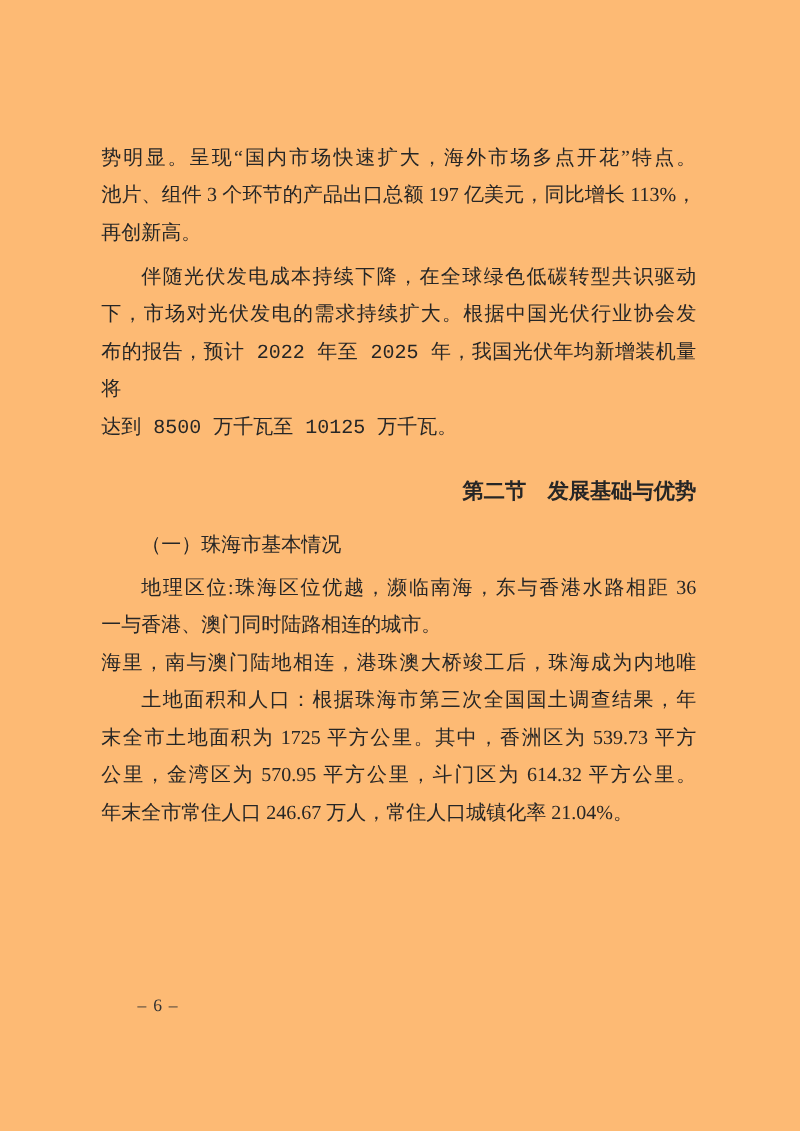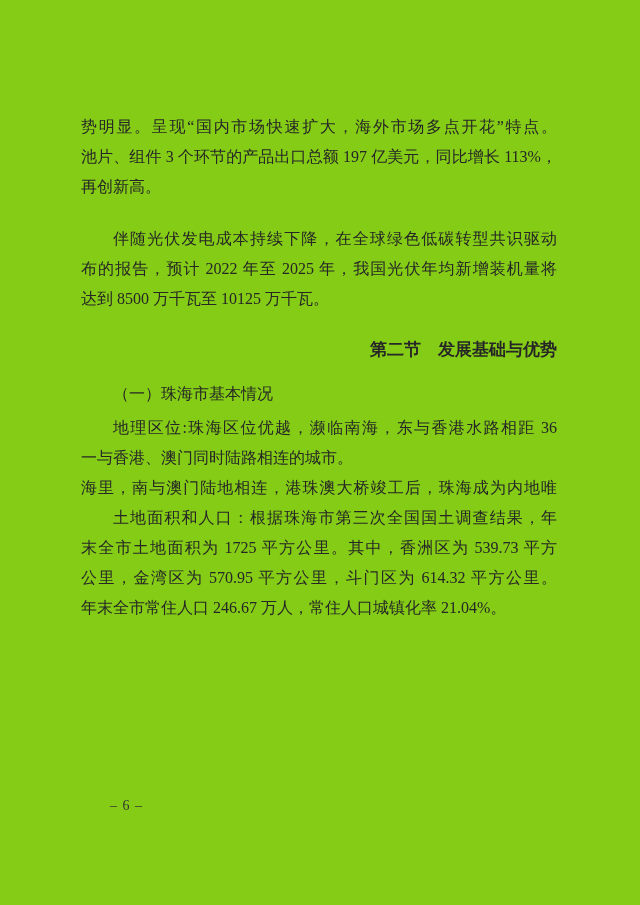--- a/index.html
+++ b/index.html
@@ -1,40 +1,40 @@
 <!DOCTYPE html>
 <html lang="zh"><head>
 <meta charset="utf-8">
 <style>
   html, body { margin: 0; padding: 0; background: #ffffff; }
   .page {
     position: relative;
     width: 640px;
     height: 905px;
-    background: #84cc16;
+    background: #fdba74;
     font-family: "Liberation Serif", "DejaVu Serif", serif;
     color: #262626;
     overflow: hidden;
   }
   .content {
     position: absolute;
     left: 81px;
     top: 112px;
     width: 476px;
     font-size: 16px;
     line-height: 30px;
   }
   .para { margin: 0; }
   .line {
     text-align: justify;
     text-align-last: justify;
   }
   .line.last { text-align-last: left; }
   .line.indent { text-indent: 2em; }
-  .para-gap { margin-top: 22px; }
+  .para-gap { margin-top: 5px; font-family: Liberation Mono, monospace; }
   .heading {
     margin: 21px 0 14px 0;
     font-size: 17px;
     font-weight: bold;
     text-align: right;
     line-height: 30px;
   }
   .subheading {
     text-indent: 2em;
     line-height: 30px;
@@ -57,20 +57,21 @@
   <div class="content">
 
     <div class="para">
       <div class="line">势明显。呈现“国内市场快速扩大，海外市场多点开花”特点。</div>
       <div class="line">池片、组件 3 个环节的产品出口总额 197 亿美元，同比增长 113%，</div>
       <div class="line last">再创新高。</div>
     </div>
 
     <div class="para para-gap">
       <div class="line indent">伴随光伏发电成本持续下降，在全球绿色低碳转型共识驱动</div>
+      <div class="line">下，市场对光伏发电的需求持续扩大。根据中国光伏行业协会发</div>
       <div class="line">布的报告，预计 2022 年至 2025 年，我国光伏年均新增装机量将</div>
       <div class="line last">达到 8500 万千瓦至 10125 万千瓦。</div>
     </div>
 
     <h2 class="heading">第二节　发展基础与优势</h2>
 
     <div class="subheading">（一）珠海市基本情况</div>
 
 
     <div class="para">

